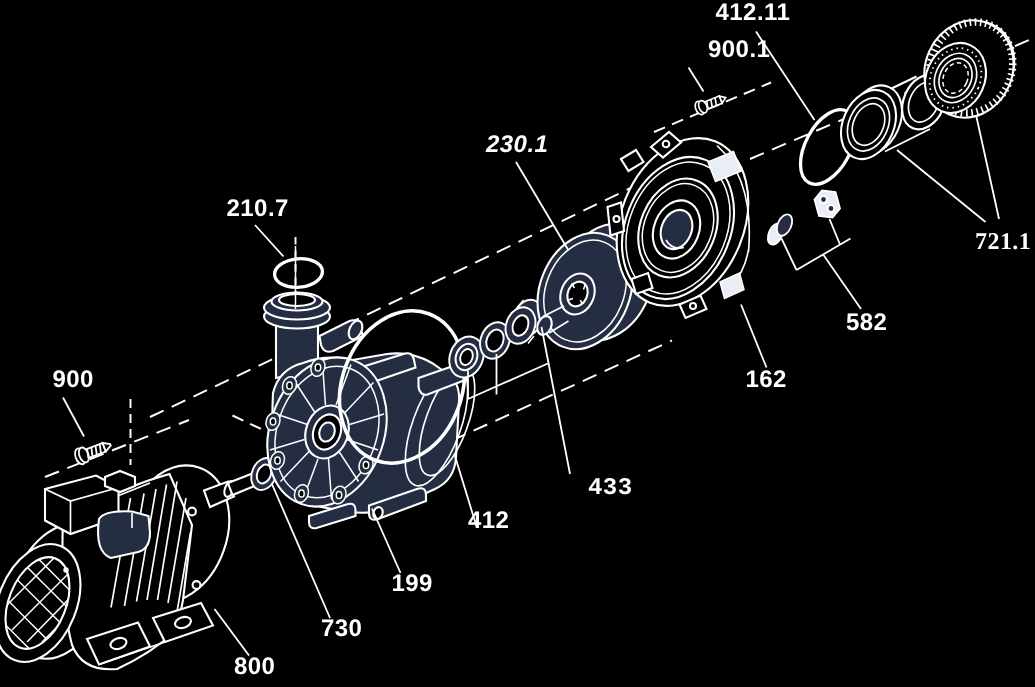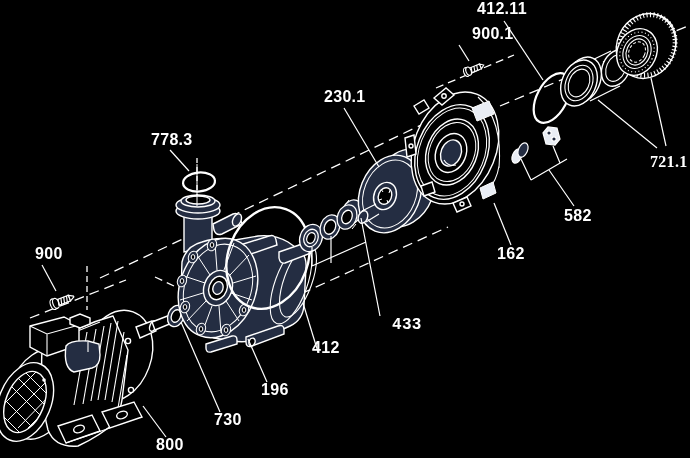--- a/index.html
+++ b/index.html
@@ -272,26 +272,26 @@
     <path d="M521 159 L531 180 M531 180 L567 159 M553 146 L560 163 M549 170 L574 206"></path>
     <path d="M494 203 L511 245"></path>
     <path d="M312 247 L312 266 M331 236 L331 263 M312 266 L366 242 M361 218 L380 316"></path>
     <path d="M303 303 L318 352"></path>
     <path d="M248 339 L267 382"></path>
     <path d="M181 322 L220 412"></path>
     <path d="M143 406 L166 437"></path>
   </g>
 </svg>
 
-<div class="part-label" style="left:151px;top:132px;">778.3</div>
+<div class="part-label" style="left:151px;top:132px;">210.7</div>
 <div class="part-label" style="left:35px;top:246px;text-align:right;">900</div>
-<div class="part-label" style="left:324px;top:89px;">230.1</div>
+<div class="part-label" style="left:324px;top:89px;font-style:italic;">230.1</div>
 <div class="part-label" style="left:477px;top:1px;">412.11</div>
 <div class="part-label" style="left:436px;top:26px;margin-left:36px;">900.1</div>
 <div class="part-label" style="left:650px;top:154px;font-family:Liberation Serif, serif;">721.1</div>
 <div class="part-label" style="left:564px;top:208px;">582</div>
 <div class="part-label" style="left:497px;top:246px;">162</div>
 <div class="part-label" style="left:392px;top:317px;font-family:Liberation Mono, monospace;">433</div>
 <div class="part-label" style="left:312px;top:340px;">412</div>
-<div class="part-label" style="left:261px;top:382px;">196</div>
+<div class="part-label" style="left:261px;top:382px;">199</div>
 <div class="part-label" style="left:214px;top:412px;">730</div>
 <div class="part-label" style="left:156px;top:437px;text-align:center;">800</div>
 </div>
 
 </body></html>

